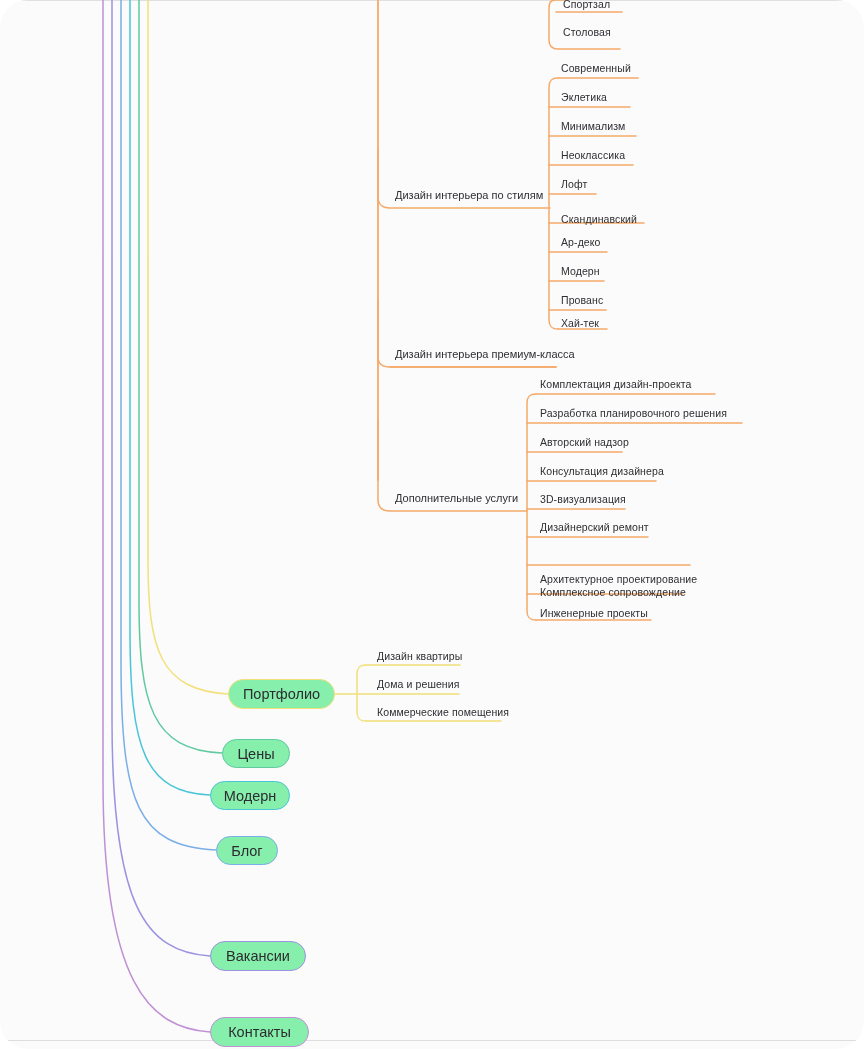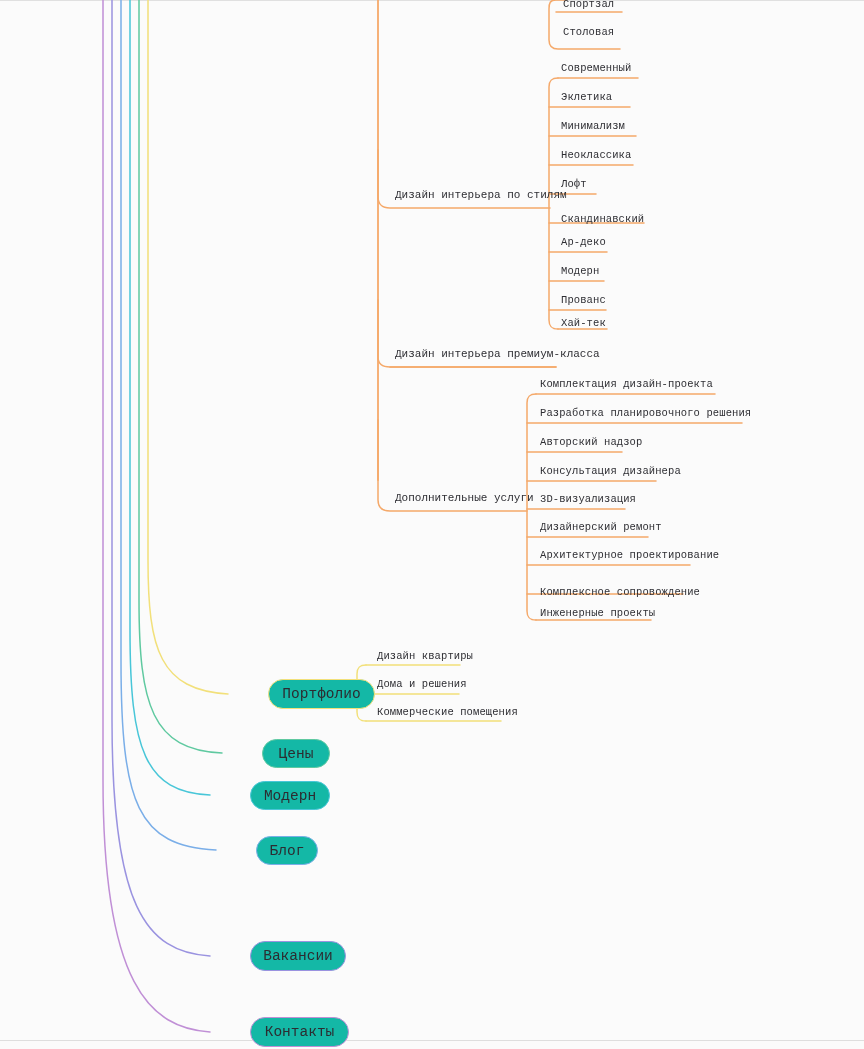--- a/index.html
+++ b/index.html
@@ -6,21 +6,22 @@
     margin: 0;
     padding: 0;
     background: #ffffff;
   }
   #canvas {
     position: relative;
     width: 864px;
     height: 1049px;
     background: #fbfbfb;
     overflow: hidden;
-    font-family: Liberation Mono, monospace;
+    font-family: Liberation Sans, sans-serif;
+    border-radius: 28px;
   }
   #topline {
     position: absolute;
     left: 0; top: 0;
     width: 864px; height: 1px;
     background: #e0e0e0;
   }
   #bottomline {
     position: absolute;
     left: 0; top: 1040px;
@@ -44,26 +45,25 @@
     letter-spacing: .1px;
   }
   
   .pill {
     position: absolute;
     display: flex;
     align-items: center;
     justify-content: center;
     border: 1.4px solid #ccc;
     border-radius: 999px;
-    background: #14b8a6;
+    background: #86efac;
     color: #2c2c31;
     font-size: 14.5px;
     box-sizing: border-box;
     white-space: nowrap;
-    margin-left: 40px;
   }
   .branch-label {
     position: absolute;
     white-space: nowrap;
     font-size: 11px;
     color: #2e2e33;
   }
 </style>
 </head>
 <body>
@@ -145,21 +145,21 @@
   <div class="leaf" style="left:561px; top:265px;">Модерн</div>
   <div class="leaf" style="left:561px; top:294px;">Прованс</div>
   <div class="leaf" style="left:561px; top:317px;">Хай-тек</div>
 
   <div class="leaf" style="left:540px; top:378px;">Комплектация дизайн-проекта</div>
   <div class="leaf" style="left:540px; top:407px;">Разработка планировочного решения</div>
   <div class="leaf" style="left:540px; top:436px;">Авторский надзор</div>
   <div class="leaf" style="left:540px; top:465px;">Консультация дизайнера</div>
   <div class="leaf" style="left:540px; top:493px;">3D-визуализация</div>
   <div class="leaf" style="left:540px; top:521px;">Дизайнерский ремонт</div>
-  <div class="leaf" style="left:540px; top:549px;">Архитектурное проектирование</div>
+  <div class="leaf" style="left:540px; top:573px;">Архитектурное проектирование</div>
   <div class="leaf" style="left:540px; top:578px;margin-top:8px;">Комплексное сопровождение</div>
   <div class="leaf" style="left:540px; top:607px;">Инженерные проекты</div>
 
   <div class="leaf" style="left:377px; top:650px;">Дизайн квартиры</div>
   <div class="leaf" style="left:377px; top:678px;">Дома и решения</div>
   <div class="leaf" style="left:377px; top:706px;">Коммерческие помещения</div>
 
   <div class="pill" style="left:228px; top:679px; width:107px; height:30px; border-color:#f2e07a;">Портфолио</div>
 
   <div class="pill" style="left:222px; top:739px; width:68px; height:29px; border-color:#5fc9a0;">Цены</div>

